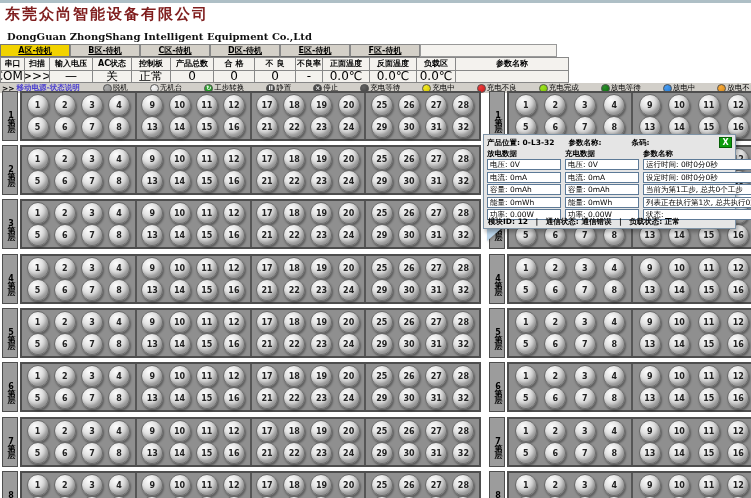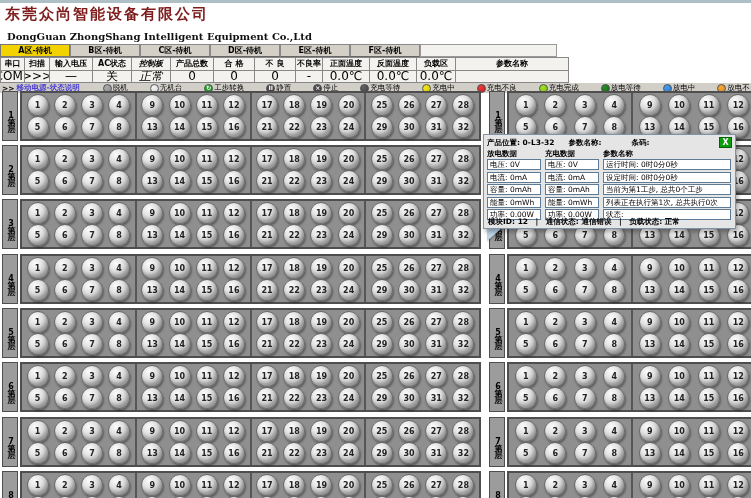--- a/index.html
+++ b/index.html
@@ -8,21 +8,21 @@
   #screen { position:relative; width:751px; height:498px; overflow:hidden; background:#ffffff; }
 
   
   .top-strip { position:absolute; left:0; top:0; width:751px; height:3px; background:#aebfc6; }
 
   
   .title { position:absolute; left:5px; top:5px; font-family:"DejaVu Serif", serif; font-size:15px; font-weight:bold; color:#7f1d1d; letter-spacing:2px; white-space:nowrap; }
   .subtitle { position:absolute; left:7px; top:31px; font-family:"DejaVu Serif", serif; font-size:10px; font-weight:bold; color:#111; white-space:nowrap; }
 
   
-  .tab-bar { position:absolute; left:0; top:44px; height:14px; display:flex; }
+  .tab-bar { position:absolute; left:0; top:44px; height:14px; display:flex;text-decoration:underline; }
   .tab { width:70px; height:13px; font-size:8px; font-weight:bold; color:#000; background:#d4d0c8; border:1px solid #888; border-bottom:1px solid #666; display:flex; align-items:center; justify-content:center; white-space:nowrap; }
   .tab.active { background:#f2d300; border-color:#777; }
   .tab-filler { position:absolute; left:420px; top:44px; width:137px; height:13px; border:1px solid #999; background:#f4f2ee; }
 
   
   .status-table { position:absolute; left:0; top:57px; height:26px; display:flex; background:#f4f2ee; border-top:1px solid #888; }
   .st-col { display:flex; flex-direction:column; border-right:1px solid #888; border-bottom:1px solid #888; }
   .st-col:first-child { border-left:1px solid #888; }
   .st-h { height:13px; font-size:8px; font-weight:bold; color:#000; display:flex; align-items:center; justify-content:center; border-bottom:1px solid #888; white-space:nowrap; overflow:hidden; }
   .st-v { height:12px; font-size:12px; color:#000; display:flex; align-items:center; justify-content:center; white-space:nowrap; overflow:hidden; }
@@ -48,21 +48,21 @@
   
   .popup { position:absolute; left:483px; top:134px; width:253px; height:95px; background:#e5e5e5; border:1px solid #7e93a6; box-shadow:2px 3px 4px rgba(0,0,0,0.3); z-index:10; padding:2px 3px; font-size:7.5px; color:#000; }
   .popup-header { display:flex; height:11px; align-items:center; font-weight:bold; }
   .ph-pos { margin-right:14px; }
   .ph-param { margin-right:30px; }
   .popup-close { position:absolute; right:3px; top:2px; width:13px; height:11px; background:#0c9c0c; border:1px solid #066006; color:#fff; font-size:8px; font-weight:bold; display:flex; align-items:center; justify-content:center; cursor:pointer; }
   .popup-cols { display:flex; margin-top:1px; }
   .pc-sec { margin-right:4px; }
   .pc-title { font-weight:bold; height:9px; margin-bottom:1px; white-space:nowrap; }
   .pc-box { background:#fff; border:1px solid #5d7countryside; border:1px solid #5d7a97; height:11px; line-height:10px; padding-left:2px; margin-bottom:1.5px; white-space:nowrap; overflow:hidden; }
-  .sec-dis .pc-box, .sec-chg .pc-box { width:54px; }
+  .sec-dis .pc-box, .sec-chg .pc-box { width:74px; }
   .sec-step .pc-box { width:128px; }
   .popup-footer { position:absolute; left:4px; bottom:1px; font-weight:bold; white-space:nowrap; }
   .popup-tail { position:absolute; left:487px; top:228px; width:0; height:0; border-top:13px solid #bcd6ec; border-right:15px solid transparent; z-index:9; filter:drop-shadow(1px 1px 1px rgba(0,0,0,0.25)); }
 </style>
 </head>
 <body>
 
 <div id="screen">
   <div class="top-strip"></div>
 
@@ -89,21 +89,21 @@
         <div class="st-v">&gt;&gt;&gt;</div>
       </div>
       <div class="st-col" style="width: 43px;">
         <div class="st-h">输入电压</div>
         <div class="st-v">—</div>
       </div>
       <div class="st-col" style="width: 39px;">
         <div class="st-h">AC状态</div>
         <div class="st-v">关</div>
       </div>
-      <div class="st-col" style="width: 39px; font-style: italic;">
+      <div class="st-col" style="width: 39px;">
         <div class="st-h">控制板</div>
         <div class="st-v">正常</div>
       </div>
       <div class="st-col" style="width: 43px;">
         <div class="st-h">产品总数</div>
         <div class="st-v">0</div>
       </div>
       <div class="st-col" style="width: 41px;">
         <div class="st-h">合 格</div>
         <div class="st-v">0</div>

